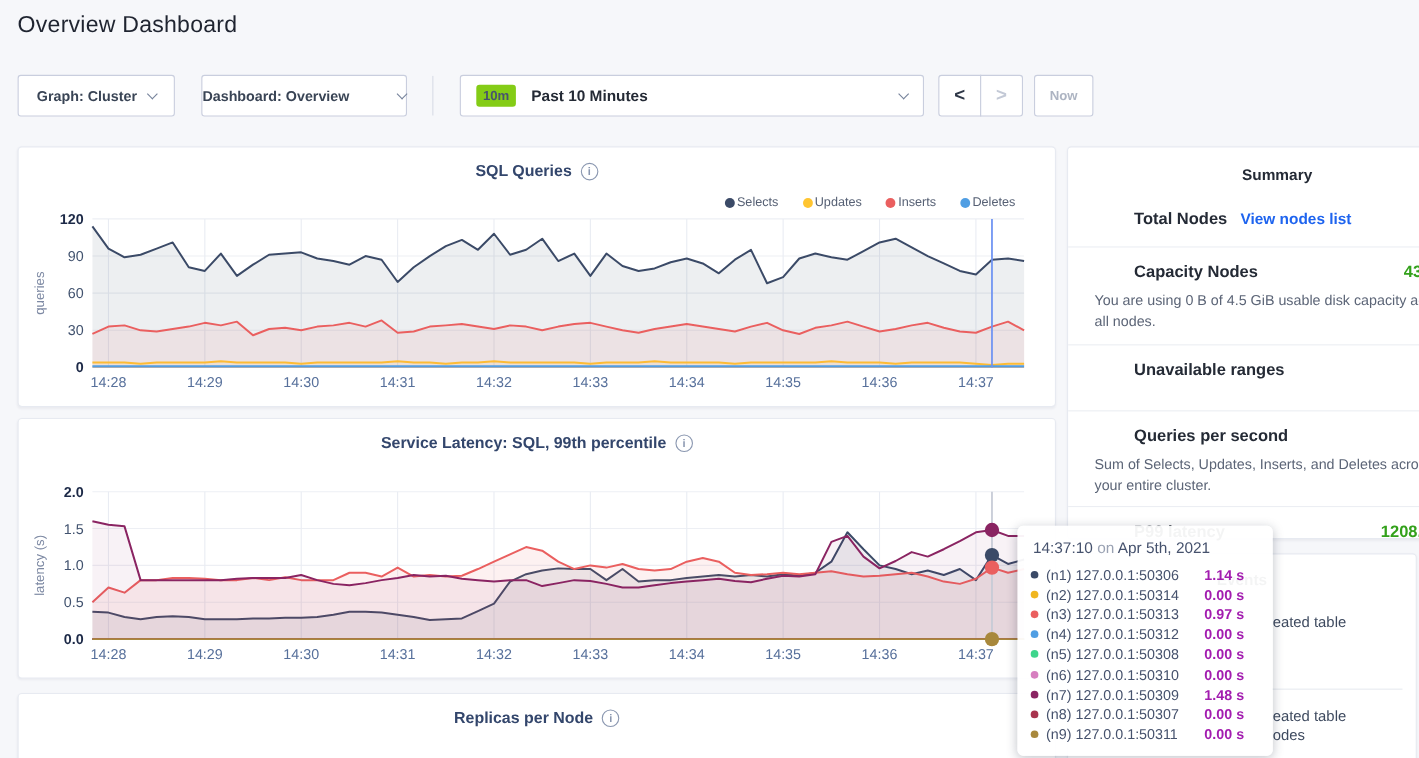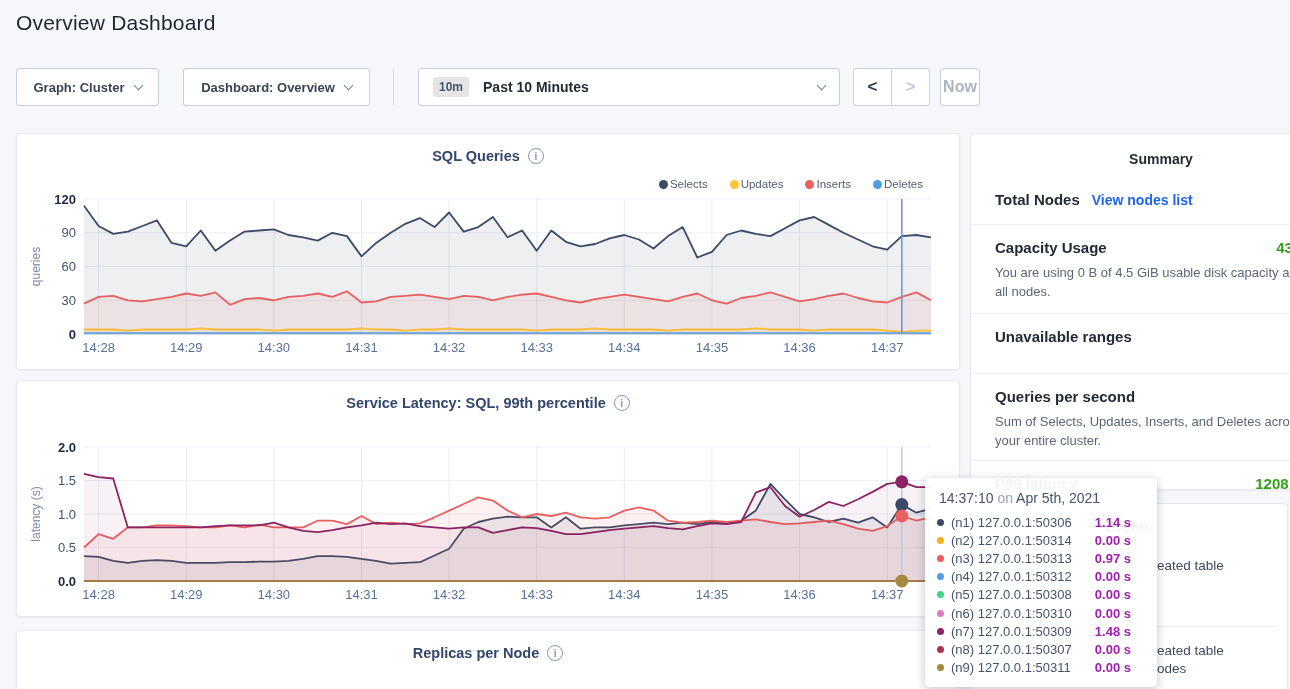--- a/index.html
+++ b/index.html
@@ -7,32 +7,32 @@
   body {
     width:1290px; height:689px; overflow:hidden; position:relative;
     background:#f6f7fa; font-family:"Liberation Sans", sans-serif; color:#242a35;
   }
   h1 { position:absolute; left:16px; top:11px; margin:0; font-size:21px; font-weight:500; color:#1f2430; letter-spacing:.2px; }
 
   
   .controls { position:absolute; left:16px; top:68px; height:38px; display:flex; align-items:stretch; }
   .btn { background:#fff; border:1px solid #c9cede; border-radius:3px; display:flex; align-items:center; justify-content:center; font-size:13px; font-weight:700; color:#394455; cursor:pointer; }
   .btn-graph { width:143px; }
-  .btn-dash  { width:187px; margin-left:24px; }
+  .btn-dash  { width:187px; margin-left:24px;justify-content:space-between; }
   .caret { width:7px; height:7px; border-right:1.5px solid #76839b; border-bottom:1.5px solid #76839b; transform:rotate(45deg); display:inline-block; margin-left:10px; margin-top:-4px; }
   .vdivider { width:1px; background:#d9dce6; margin:1px 0 1px 23px; }
   .timepicker { width:422px; margin-left:24px; justify-content:flex-start; padding:0 14px; font-size:14px; }
-  .time-badge { background:#e5e5e5; color:#47536e; font-size:12px; font-weight:700; padding:3px 6px; border-radius:3px; }
+  .time-badge { background:#84cc16; color:#47536e; font-size:12px; font-weight:700; padding:3px 6px; border-radius:3px; }
   .time-label { margin-left:14px; font-weight:700; color:#242a35; }
   .timepicker .caret { margin-left:auto; }
   .arrows { display:flex; margin-left:13px; }
   .arrow { width:39px; border:1px solid #c9cede; background:#fff; display:flex; align-items:center; justify-content:center; font-size:17px; font-weight:700; }
   .arrow-prev { border-radius:3px 0 0 3px; color:#2e3747; }
   .arrow-next { border-radius:0 3px 3px 0; margin-left:-1px; color:#c3c9d6; }
-  .btn-now { width:40px; margin-left:10px; color:#adb4c2; font-size:16px; }
+  .btn-now { width:54px; margin-left:10px; color:#adb4c2; font-size:12px; }
 
   
   .card { position:absolute; background:#fff; border:1px solid #e7eaf1; border-radius:4px; box-shadow:0 1px 2px rgba(46,56,77,.06); }
   #card-sql { left:16px; top:133px; width:944px; height:237px; }
   #card-lat { left:16px; top:380px; width:944px; height:237px;padding-left:24px; }
   #card-rep { left:16px; top:630px; width:944px; height:120px; }
   #card-summary { left:970px; top:133px; width:382px; height:357px; }
   #card-events  { left:970px; top:503px; width:318px; height:230px; }
 
   .chart-head { position:absolute; top:14px; left:0; right:0; display:flex; justify-content:center; align-items:center; gap:8px; font-weight:700; font-size:14.5px; color:#33466c; }
@@ -40,21 +40,21 @@
   .legend { position:absolute; top:44px; right:36px; display:flex; gap:22px; }
   .legend-item { display:flex; align-items:center; gap:2px; font-size:11.5px; color:#566074; cursor:pointer; }
   .legend-dot { width:9px; height:9px; border-radius:50%; }
   .chart-svg { position:absolute; left:0; top:0; }
 
   
   .sum-title { text-align:center; font-weight:700; font-size:14px; padding-top:17px; }
   .srow { padding:13px 24px; border-bottom:1px solid #eceef3; }
   .srow:last-child { border-bottom:none; }
   .srow-head { display:flex; align-items:baseline; }
-  .srow-label { font-weight:700; font-size:15px; color:#242a35; }
+  .srow-label { font-weight:700; font-size:15px; color:#242a35;margin-left:36px; }
   .srow-link { font-weight:700; font-size:14px; color:#1e64ef; margin-left:12px; cursor:pointer; }
   .srow-value { margin-left:auto; font-weight:700; font-size:15px; color:#33a11b; }
   .srow-desc { margin:8px 0 0; font-size:13px; line-height:18.5px; color:#5c6577; }
   .r1 { padding-top:24px; padding-bottom:16px; }
   .r2 { padding-top:14px; padding-bottom:12px; }
   .r3 { padding-top:14px; padding-bottom:28px; }
   .r4 { padding-top:14px; padding-bottom:10px; }
   .r5 { padding-top:14px; }
 
   
@@ -239,21 +239,21 @@
   <div class="sum-title">Summary</div>
   <div class="srow r1">
     <div class="srow-head">
       <span class="srow-label">Total Nodes</span>
       <span class="srow-link">View nodes list</span>
       <span class="srow-value">9</span>
     </div>
   </div>
   <div class="srow r2">
     <div class="srow-head">
-      <span class="srow-label">Capacity Usage</span>
+      <span class="srow-label">Capacity Nodes</span>
       <span class="srow-value">43.16%</span>
     </div>
     <p class="srow-desc">You are using 0 B of 4.5 GiB usable disk capacity across all nodes.</p>
   </div>
   <div class="srow r3">
     <div class="srow-head">
       <span class="srow-label">Unavailable ranges</span>
       <span class="srow-value">0</span>
     </div>
   </div>

